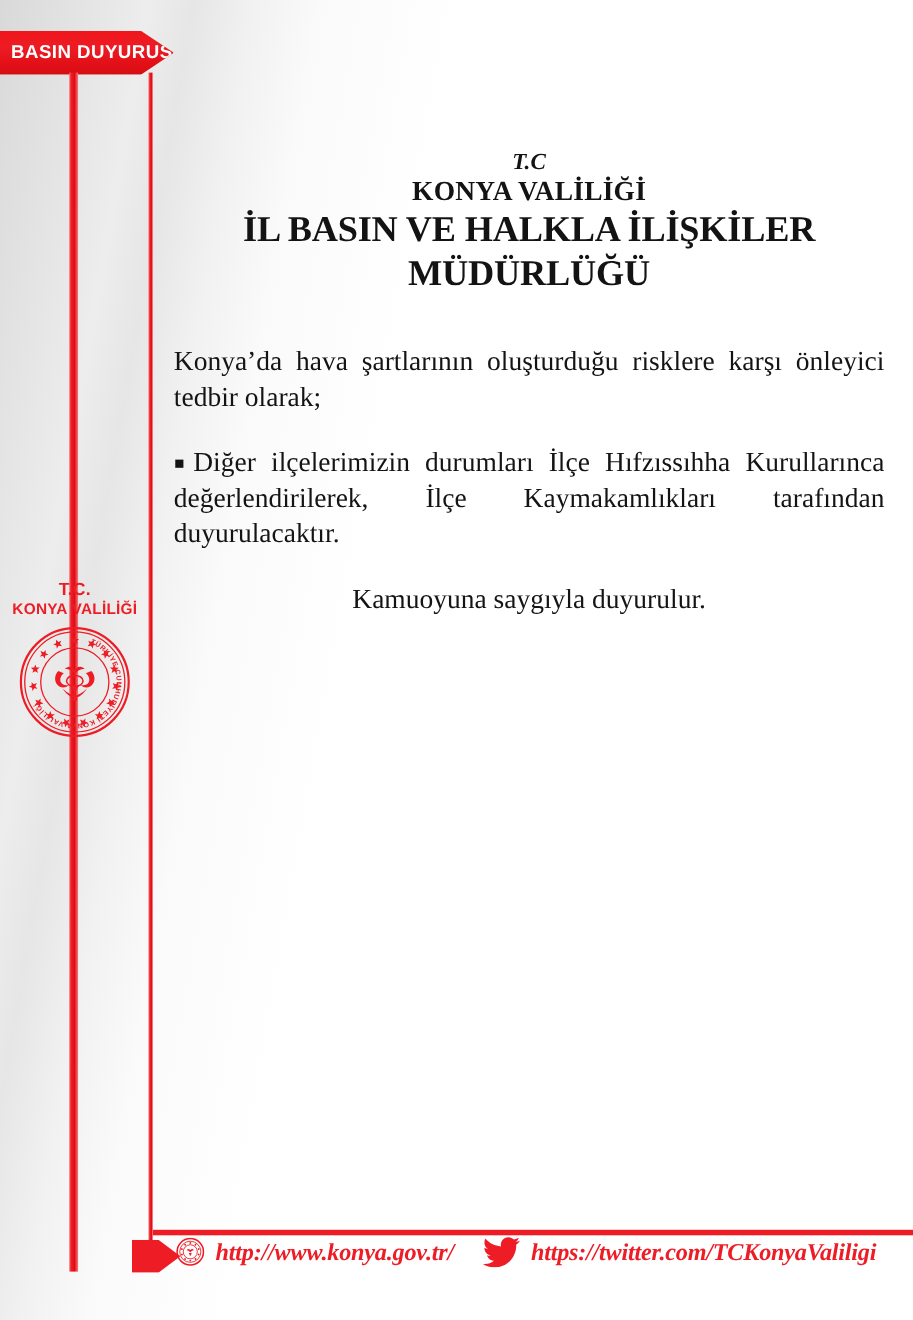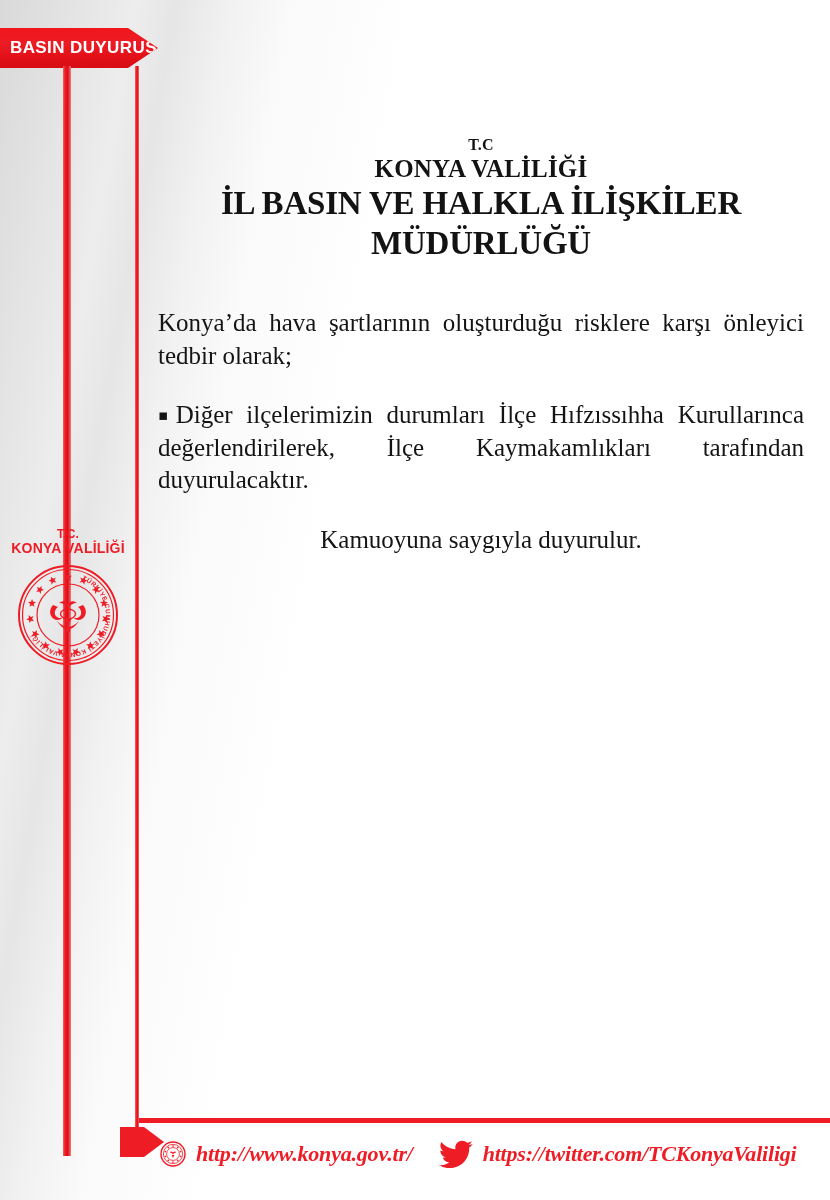--- a/index.html
+++ b/index.html
@@ -82,21 +82,21 @@
     width: 136px;
     text-align: center;
   }
   .emblem-line {
     color: #ee1c25;
     font-family: "Liberation Sans", "DejaVu Sans", sans-serif;
     font-weight: bold;
     line-height: 1.12;
     letter-spacing: 0.2px;
   }
-  #emblem-tc { font-size: 12px; }
+  #emblem-tc { font-size: 16px; }
   #emblem-org { font-size: 14px; }
 
   #seal-wrap {
     margin-top: 5px;
     display: flex;
     justify-content: center;
   }
   .seal {
     display: block;
   }
@@ -110,21 +110,21 @@
     height: 1200px;
   }
 
   #title-block {
     margin-top: 135px;
     text-align: center;
     color: #131313;
     font-weight: bold;
     line-height: 1.2;
   }
-  #title-tc { font-size: 16px; letter-spacing: 0.2px; }
+  #title-tc { font-size: 21px; letter-spacing: 0.2px; font-style: italic; }
   #title-org { font-size: 25px; letter-spacing: 0.2px; }
   #title-dept { font-size: 33px; letter-spacing: -0.2px; }
 
   #headline {
     margin-top: 52px;
     text-align: center;
     color: #131313;
     font-weight: bold;
     font-size: 25px;
     line-height: 1.38;
@@ -175,21 +175,21 @@
     top: 17px;
     width: 44px;
     height: 30px;
     background: #ee1c25;
     -webkit-clip-path: polygon(0 0, 24px 0, 44px 50%, 24px 100%, 0 100%);
     clip-path: polygon(0 0, 24px 0, 44px 50%, 24px 100%, 0 100%);
   }
   #footer-items {
     position: absolute;
     left: 160px;
-    top: 30px;
+    top: 14px;
     display: flex;
     align-items: center;
     gap: 10px;
     justify-content: flex-end;
   }
   .footer-link-text {
     color: #ee1c25;
     font-family: "Liberation Serif", "DejaVu Serif", serif;
     font-style: italic;
     font-weight: bold;

